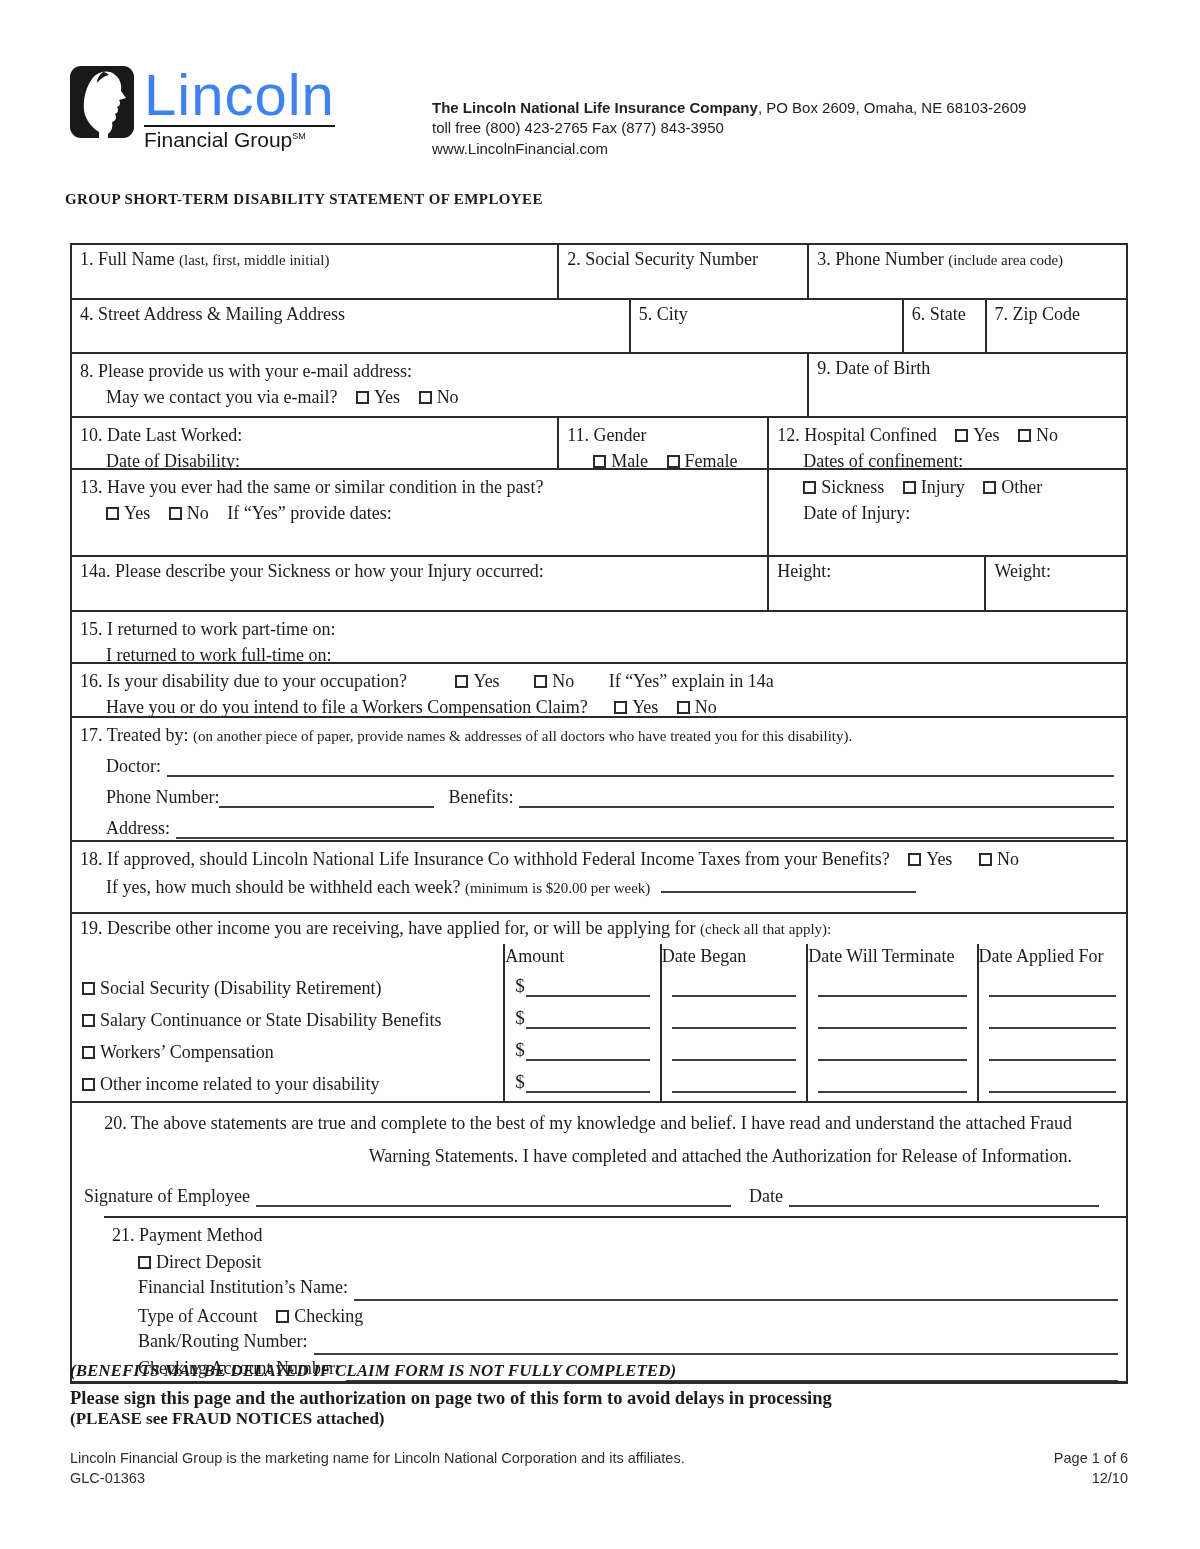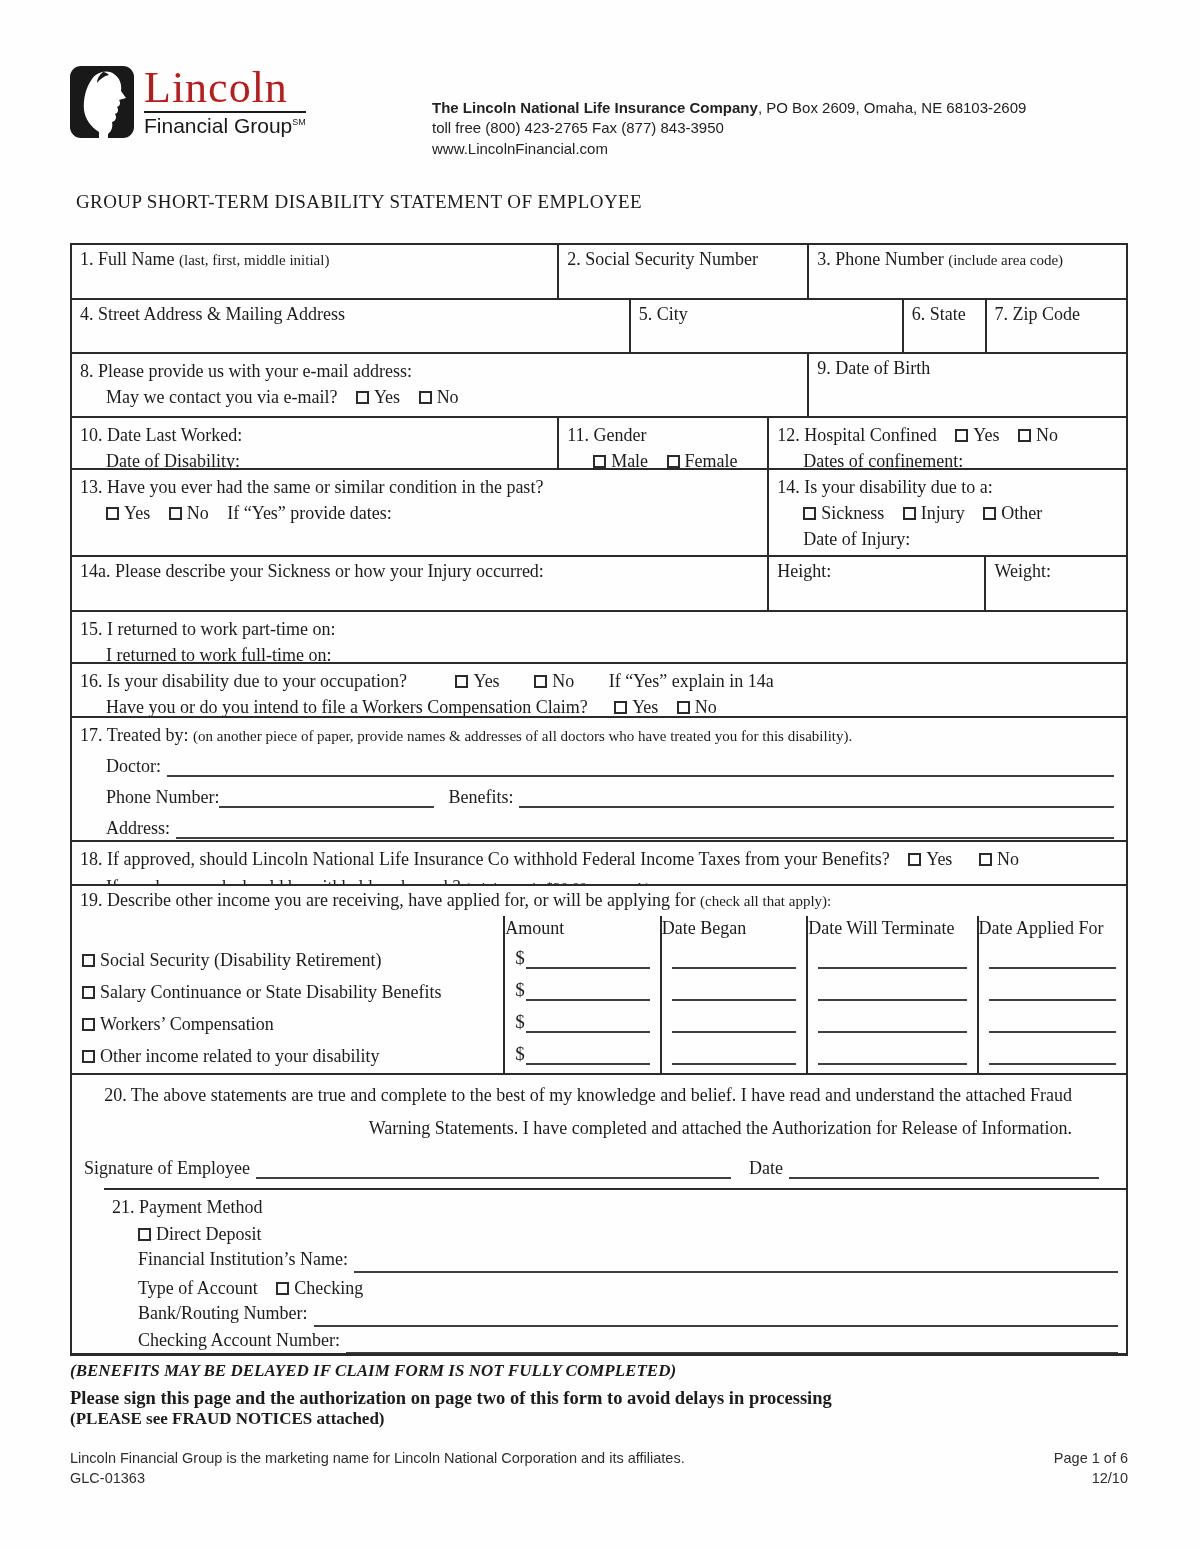--- a/index.html
+++ b/index.html
@@ -6,50 +6,50 @@
   .page {
     position:relative; width:1200px; height:1549px; background:#fefefe;
     font-family:"Liberation Serif", serif; color:#1c1c1c; overflow:hidden;
   }
 
   
   .header { position:absolute; left:70px; top:62px; width:1058px; height:120px; }
   .logo { position:absolute; left:0; top:4px; display:flex; }
   .logo-mark { width:64px; height:72px; flex:0 0 auto; }
   .wordmark { margin-left:10px; }
-  .wordmark-brand { font-family:Liberation Serif, serif; font-size:44px; line-height:1; letter-spacing:1px; color:#b91c1c; }
+  .wordmark-brand { font-family:Liberation Sans, sans-serif; font-size:58px; line-height:1; letter-spacing:1px; color:#3b82f6; }
   .wordmark-rule { border-top:2px solid #191919; margin-top:1px; }
   .wordmark-sub { font-family:"Liberation Sans", sans-serif; font-size:21px; color:#191919; margin-top:1px; }
   .sm-mark { font-size:9px; vertical-align:8px; letter-spacing:0; }
   .company { position:absolute; left:362px; top:36px; width:680px;
     font-family:"Liberation Sans", sans-serif; font-size:15px; line-height:1.35; color:#222; }
   .company b { font-weight:bold; }
 
   
-  .title { position:absolute; left:76px; top:191px; font-size:19px; font-weight:normal; letter-spacing:0.4px; }
+  .title { position:absolute; left:65px; top:191px; font-size:15px; font-weight:bold; letter-spacing:0.4px; }
 
   
   .form-table { position:absolute; left:70px; top:243px; width:1058px;
     border:2px solid #2b2b2b; border-bottom-width:3px; box-sizing:border-box; font-size:18px; }
   .ft-row { display:flex; box-sizing:border-box; border-top:2px solid #2b2b2b; }
   .ft-row.first { border-top:none; }
   .cell { box-sizing:border-box; border-left:2px solid #2b2b2b; padding:4px 8px; overflow:hidden; }
   .cell.nb { border-left:none; }
   .note { font-size:15px; }
   .ind { padding-left:26px; }
   .ln { line-height:26px; }
 
   
   .w487{width:487px}.w251{width:251px}.w320{width:320px}
   .w559{width:559px}.w274{width:274px}.w83{width:83px}.w142{width:142px}
   .w738{width:738px}.w211{width:211px}.w360{width:360px}
   .w698{width:698px}.w218{width:218px}.wfull{width:100%}
   
   .hA{height:53px}.hB{height:54px}.hC{height:64px}.hD{height:52px}.hE{height:87px}
-  .hF{height:55px}.hG{height:52px}.hH{height:54px}.hI{height:124px}.hJ{height:44px}
+  .hF{height:55px}.hG{height:52px}.hH{height:54px}.hI{height:124px}.hJ{height:72px}
   .hK{height:189px}.hL{height:115px}.hM{height:165px}
 
   
   .cbx { display:inline-block; width:13px; height:13px; border:2px solid #2b2b2b;
     background:#fff; vertical-align:-1px; margin-right:5px; box-sizing:border-box; }
   .cbgroup { white-space:nowrap; }
   .gap14{margin-left:14px}.gap22{margin-left:22px}.gap30{margin-left:30px}.gap44{margin-left:44px}
 
   
   .lrow { display:flex; align-items:flex-end; }
@@ -169,21 +169,20 @@
     <div class="ft-row hE">
       <div class="cell nb w698">
         <div class="ln">13.  Have you ever had the same or similar condition in the past?</div>
         <div class="ln ind">
           <span class="cbgroup"><span class="cbx"></span><span>Yes</span></span>
           <span class="cbgroup gap14"><span class="cbx"></span><span>No</span></span>
           <span class="gap14">If “Yes” provide dates:</span>
         </div>
       </div>
       <div class="cell w360">
-        <div class="ln">14.  Is your disability due to a:</div>
         <div class="ln ind">
           <span class="cbgroup"><span class="cbx"></span><span>Sickness</span></span>
           <span class="cbgroup gap14"><span class="cbx"></span><span>Injury</span></span>
           <span class="cbgroup gap14"><span class="cbx"></span><span>Other</span></span>
         </div>
         <div class="ln ind">Date of Injury:</div>
       </div>
     </div>
 
     <div class="ft-row hF">

